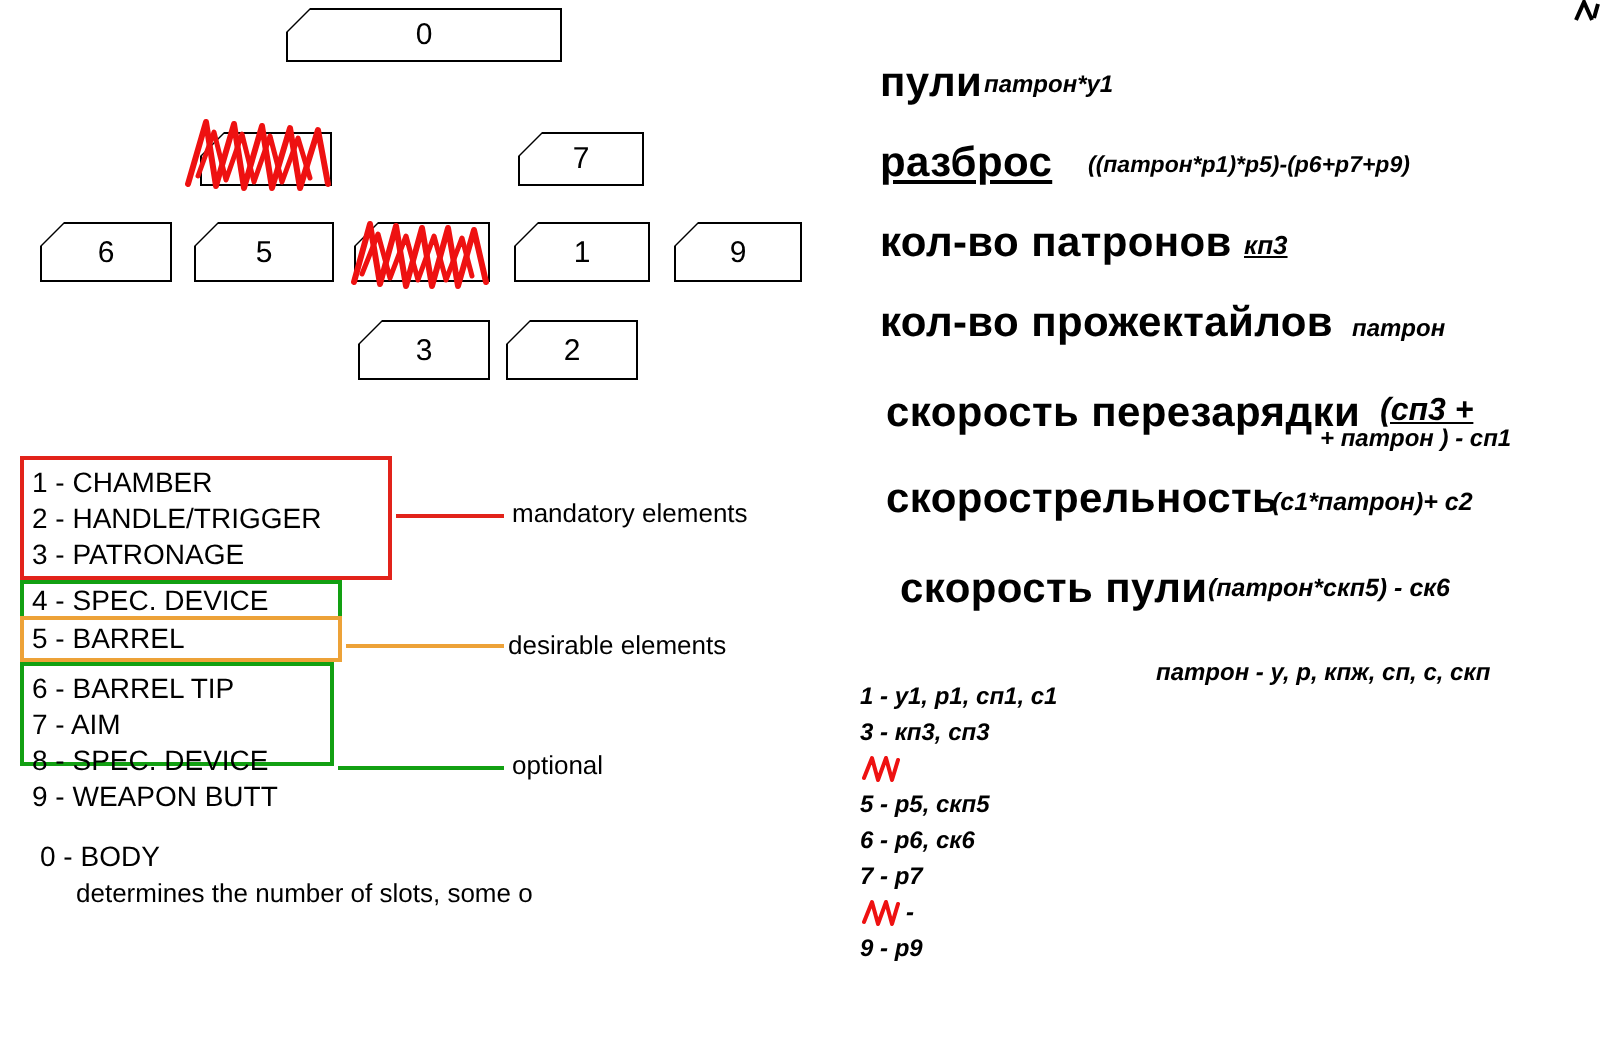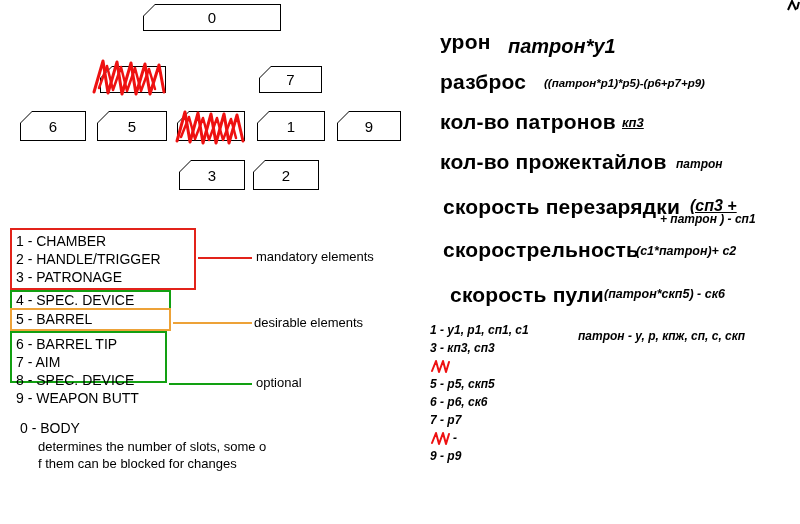--- a/index.html
+++ b/index.html
@@ -29,21 +29,21 @@
   .hline-red    { background:var(--mandatory_red); }
   .hline-orange { background:var(--desirable_orange); }
   .hline-green  { background:var(--optional_green); }
   .cat-label { position:absolute; font-size:13px; white-space:nowrap; }
   .note { position:absolute; font-size:13px; white-space:nowrap; }
   .body-title { position:absolute; font-size:14px; white-space:nowrap; }
   
   .fname { position:absolute; font-weight:700; font-size:21px; white-space:nowrap; letter-spacing:.2px; }
   .fexpr { position:absolute; font-weight:700; font-style:italic; white-space:nowrap; }
   .vars-note { position:absolute; font-size:12px; font-weight:700; font-style:italic; white-space:nowrap; }
-  .varlist { position:absolute; left:430px; top:321px; font-size:12px; font-weight:700; font-style:italic; }
+  .varlist { position:absolute; left:430px; top:339px; font-size:12px; font-weight:700; font-style:italic; }
   .varrow { height:18px; display:flex; align-items:center; gap:3px; white-space:nowrap; }
   .scribble { position:absolute; }
 </style>
 </head>
 <body>
 
 <div class="abs" style="left:0;top:0;width:800px;height:524px;">
 
   <div class="slot" style="left:143px;top:4px;width:138px;height:27px;">
     <div class="slot-face">
@@ -135,26 +135,25 @@
   <div class="hline hline-red" style="left:198px;top:257px;width:54px;"></div>
   <div class="hline hline-orange" style="left:173px;top:322px;width:79px;"></div>
   <div class="hline hline-green" style="left:169px;top:383px;width:83px;"></div>
 
   <div class="cat-label" style="left:256px;top:249px;">mandatory elements</div>
   <div class="cat-label" style="left:254px;top:315px;">desirable elements</div>
   <div class="cat-label" style="left:256px;top:375px;">optional</div>
 
   <div class="body-title" style="left:20px;top:420px;">0 - BODY</div>
   <div class="note" style="left:38px;top:439px;">determines the number of slots, some o</div>
-  <div class="note" style="left:38px;top:456px;">f them can be blocked for changes</div>
-
-  <div class="fname" style="left:440px;top:30px;">урон</div>
-  <div class="fexpr" style="left:508px;top:35px;font-size:20px;text-align:center;">патрон*у1</div>
-
-  <div class="fname" style="left:440px;top:70px;">разброс</div>
+
+  <div class="fname" style="left:440px;top:30px;">пули</div>
+  <div class="fexpr" style="left:492px;top:35px;font-size:12px;text-align:center;">патрон*у1</div>
+
+  <div class="fname" style="left:440px;top:70px;text-decoration:underline;">разброс</div>
   <div class="fexpr" style="left:544px;top:77px;font-size:11.5px;">((патрон*р1)*р5)-(р6+р7+р9)</div>
 
   <div class="fname" style="left:440px;top:110px;text-align:right;">кол-во патронов</div>
   <div class="fexpr" style="left:622px;top:115px;font-size:13px;text-decoration:underline;">кп3</div>
 
   <div class="fname" style="left:440px;top:150px;">кол-во прожектайлов</div>
   <div class="fexpr" style="left:676px;top:157px;font-size:12px;">патрон</div>
 
   <div class="fname" style="left:443px;top:195px;">скорость перезарядки</div>
   <div class="fexpr" style="left:690px;top:197px;font-size:16px;text-decoration:underline;">(сп3 +</div>

